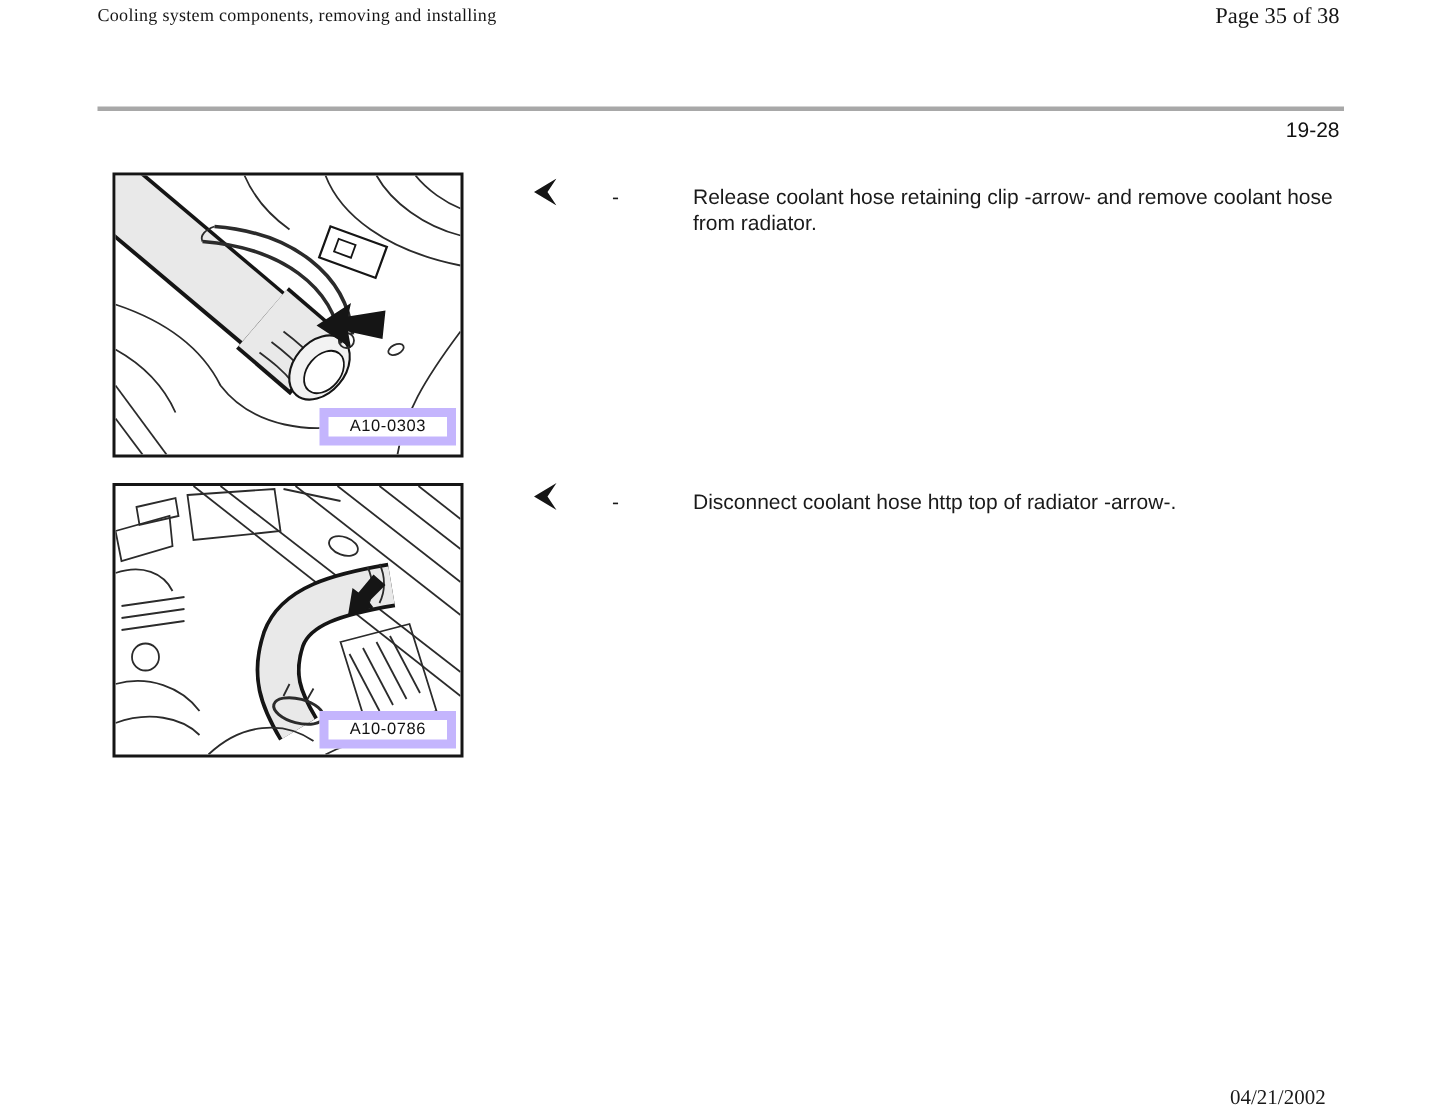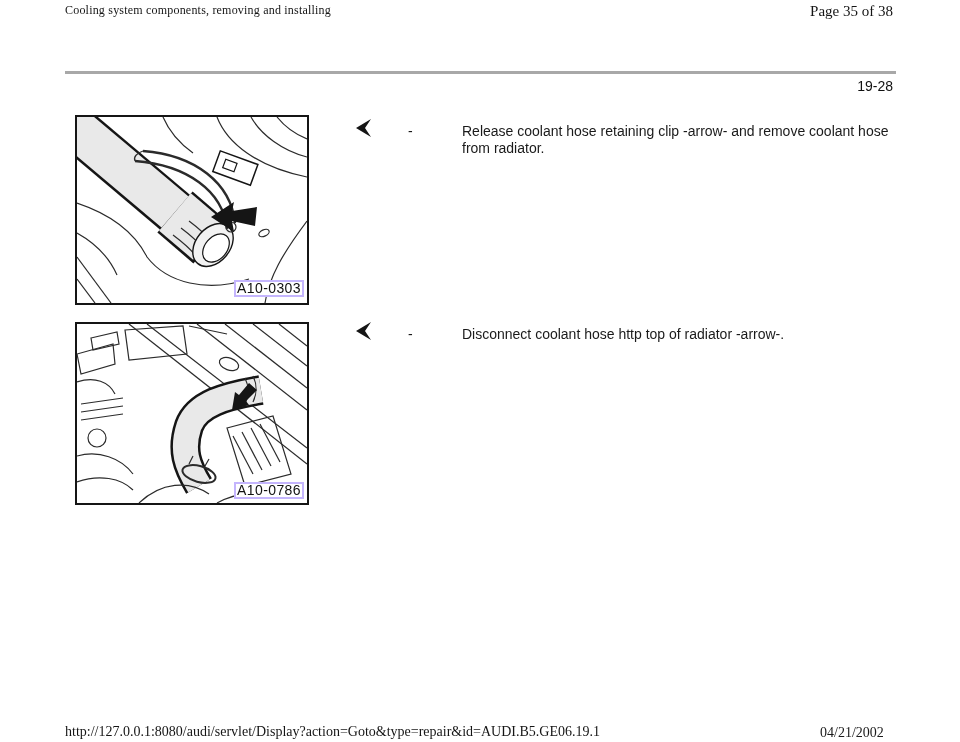--- a/index.html
+++ b/index.html
@@ -26,22 +26,22 @@
 
   
   .figure {
     position:absolute; left:75px; border:2px solid #151515; background:#fff;
   }
   .figure--1 { top:115px; width:230px; height:186px; }
   .figure--2 { top:322px; width:230px; height:179px; }
   .figure svg { display:block; width:100%; height:100%; }
   .figure-caption {
     position:absolute; right:3px; bottom:6px;
-    border:2px solid #c4b5fd; background:#fff;
-    font-size:14px; line-height:11px; padding:1px 1px; letter-spacing:0.4px; color:#111;
+    border:6px solid #c4b5fd; background:#fff;
+    font-size:11px; line-height:11px; padding:1px 14px; letter-spacing:0.4px; color:#111;
   }
   .figure--2 .figure-caption { bottom:4px; }
   .ln { fill:none; stroke:#2b2b2b; stroke-width:1.2; }
 
   
   .pointer { position:absolute; left:356px; width:16px; height:18px; }
   .pointer--1 { top:119px; }
   .pointer--2 { top:322px; }
 
   
@@ -168,16 +168,15 @@
   </div>
 
   <svg class="pointer pointer--2" viewBox="0 0 16 18">
     <polygon points="0,9 15,0 9,9 15,18" fill="#151515"></polygon>
   </svg>
   <div class="step step--2">
     <span class="step-bullet">-</span>
     <span class="step-text">Disconnect coolant hose http top of radiator -arrow-.</span>
   </div>
 
-  <div class="footer-url">http://127.0.0.1:8080/audi/servlet/Display?action=Goto&amp;type=repair&amp;id=AUDI.B5.GE06.19.1</div>
   <div class="footer-date">04/21/2002</div>
 
 </div>
 
 </body></html>

